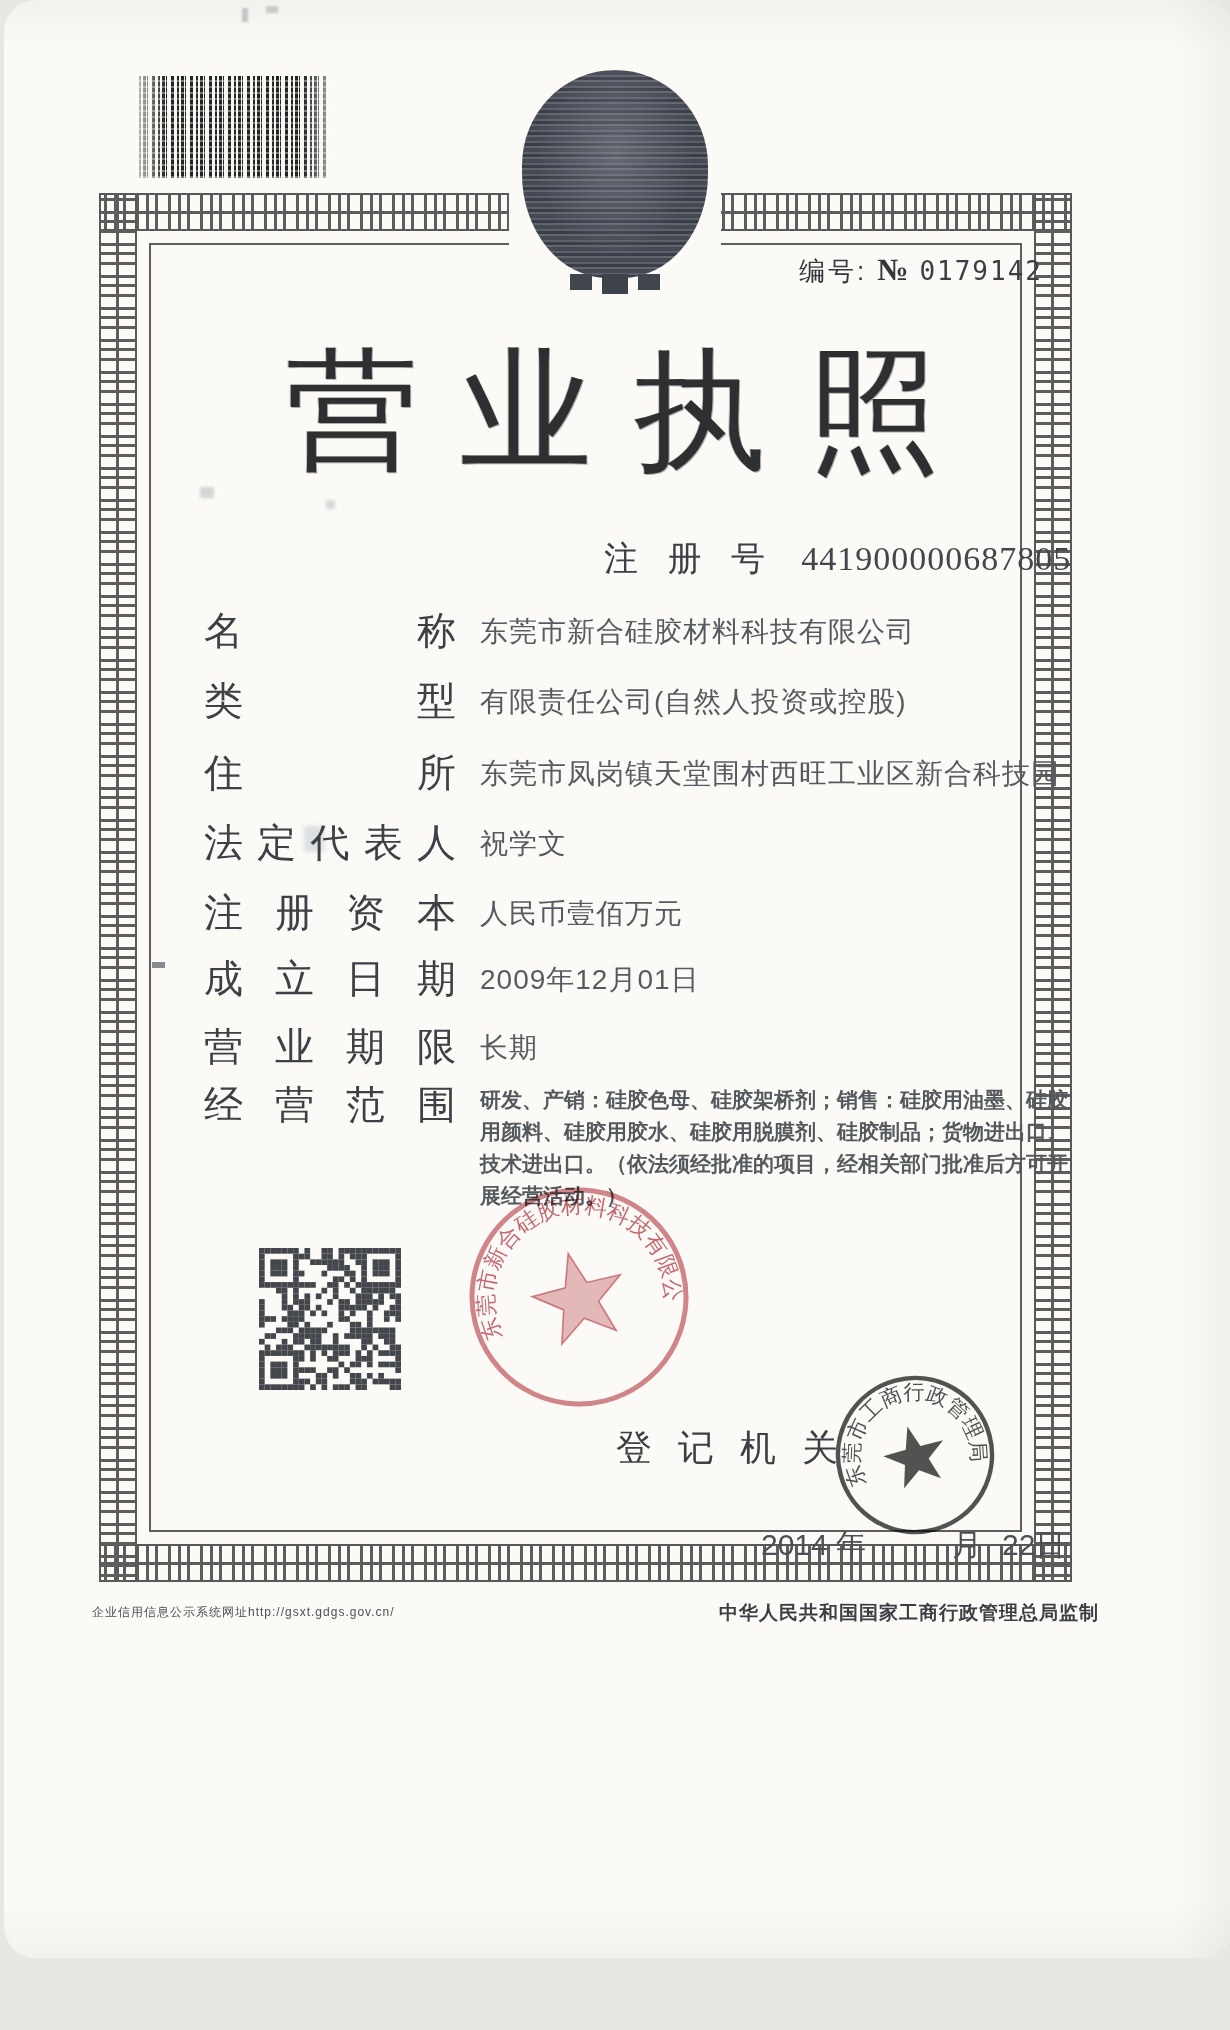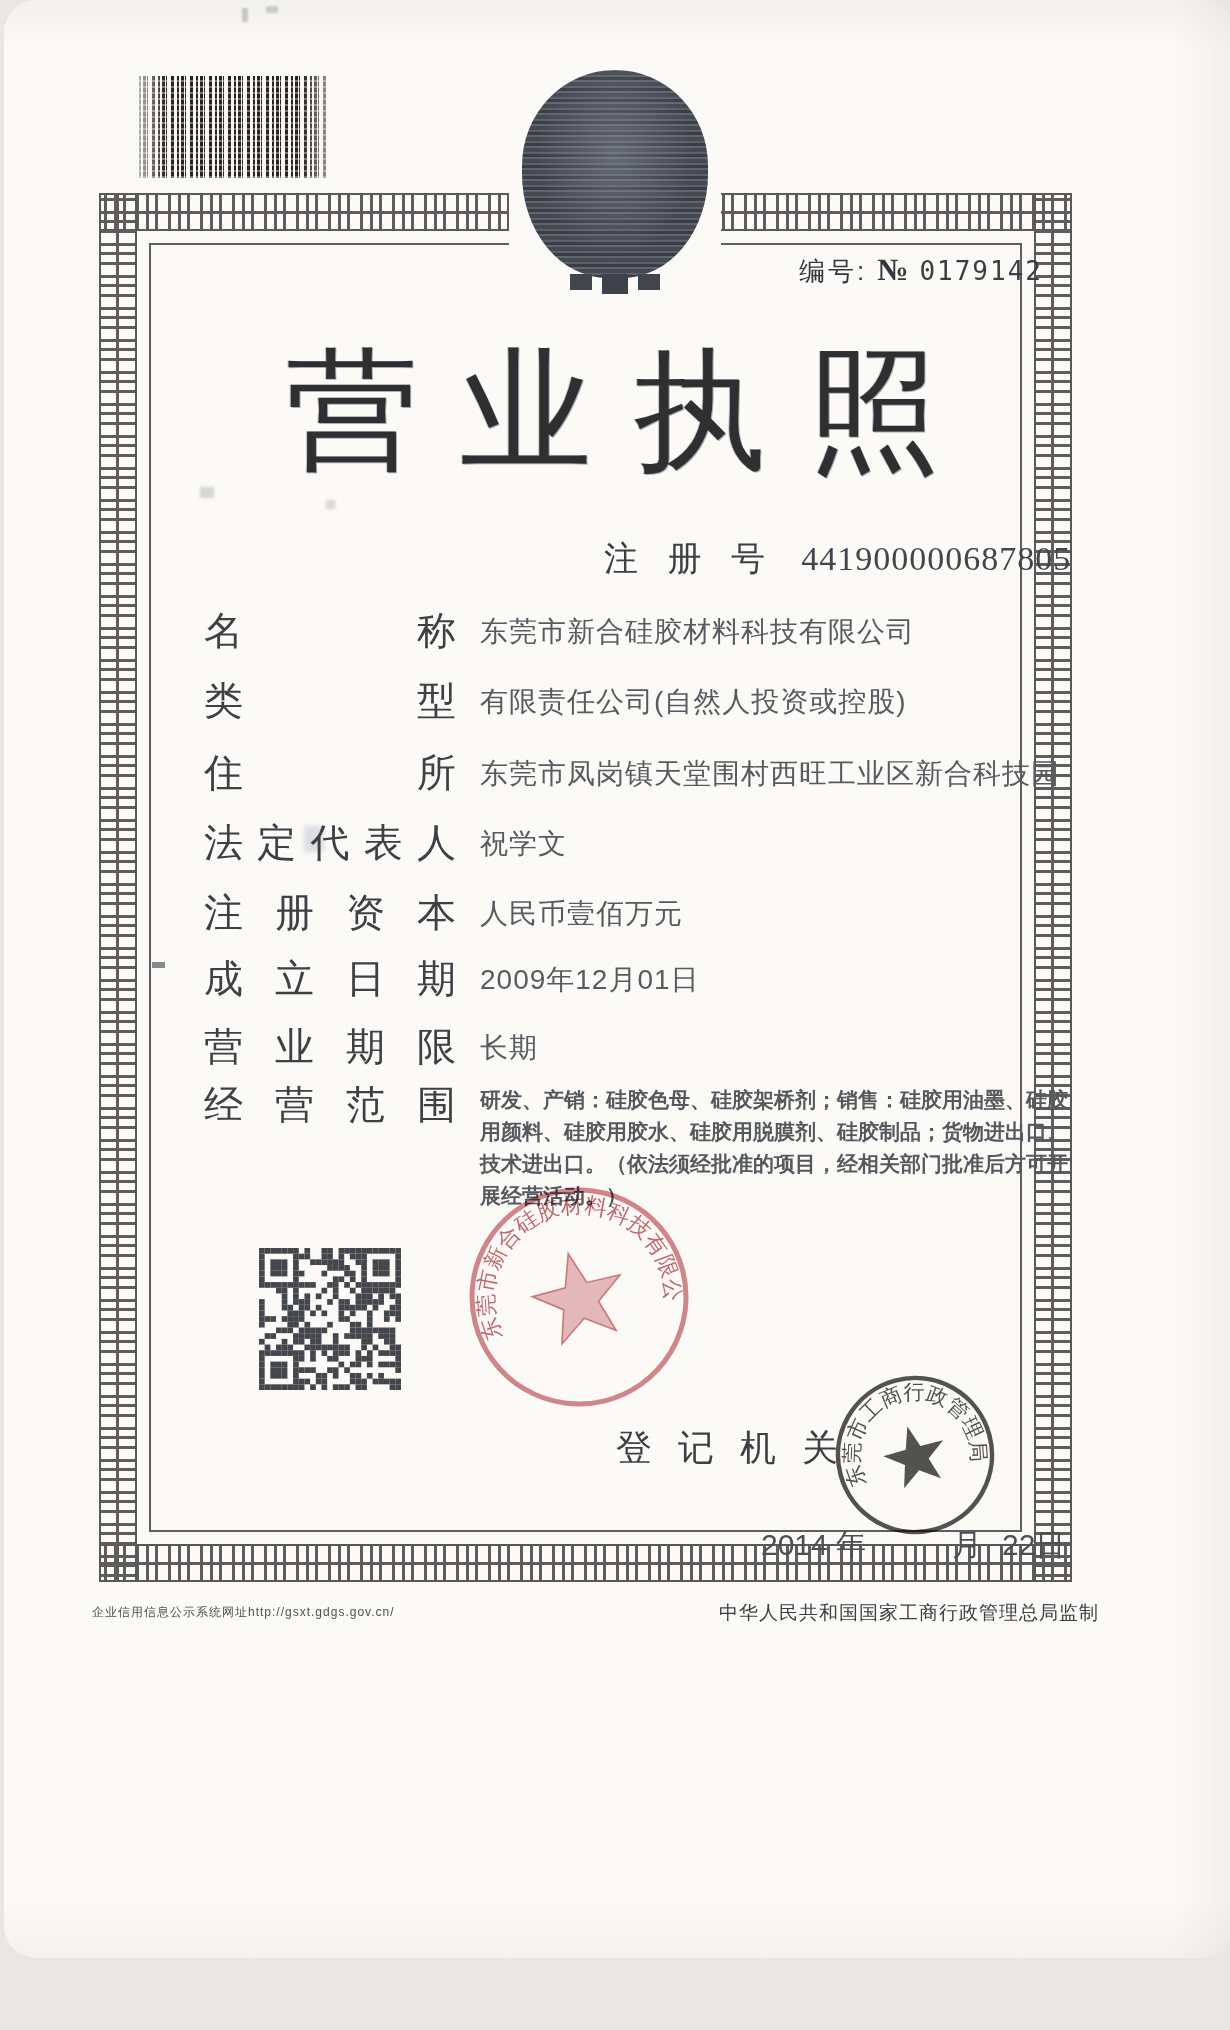--- a/index.html
+++ b/index.html
@@ -118,21 +118,21 @@
   .seal{position:absolute;mix-blend-mode:multiply;z-index:5;}
   .company-seal{left:450px;top:1172px;}
   .registry-seal{left:826px;top:1370px;}
 
   .footer-left{
     position:absolute;left:88px;top:1604px;z-index:2;
     font-size:12px;color:#4c5054;letter-spacing:1px;
   }
   .footer-right{
     position:absolute;left:700px;top:1600px;width:395px;text-align:right;z-index:2;
-    font-size:19px;font-weight:400;color:#3b3e42;letter-spacing:1px;
+    font-size:19px;font-weight:700;color:#3b3e42;letter-spacing:1px;
   }
 
   .smudge{position:absolute;z-index:1;}
 </style>
 </head>
 <body>
 
 <div id="page">
 
   <div class="frame">

